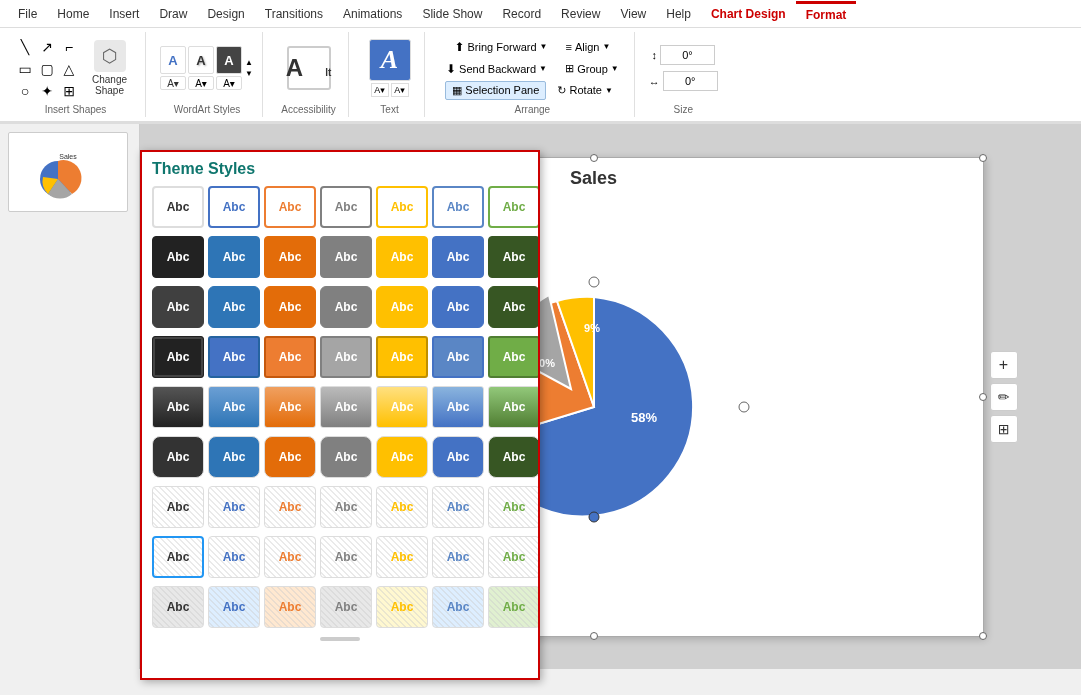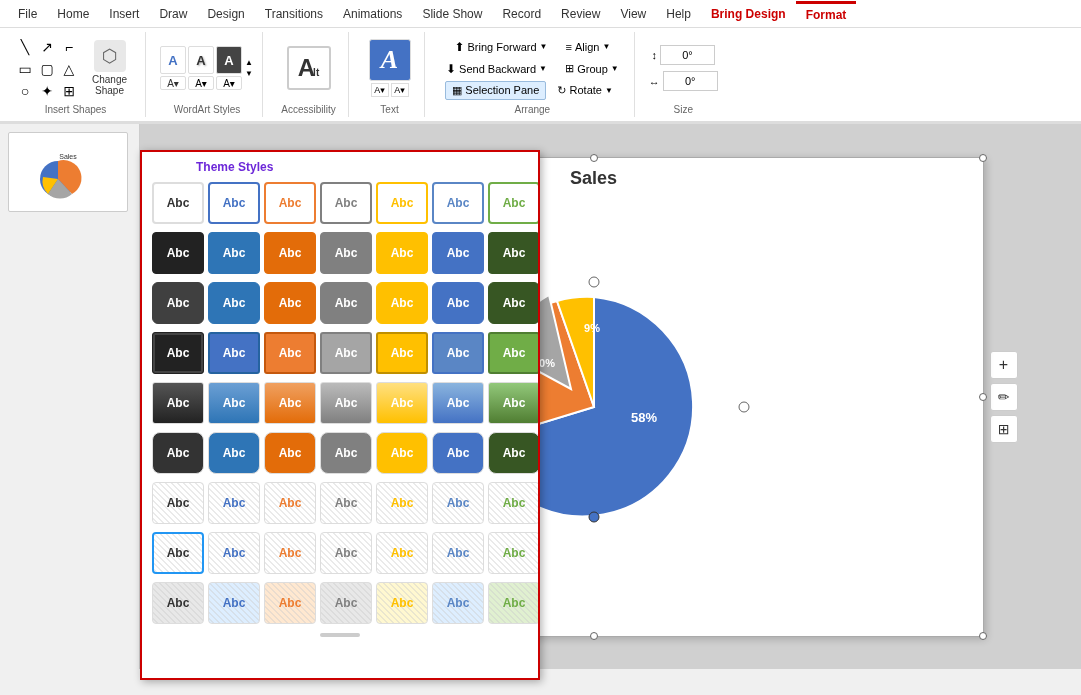--- a/index.html
+++ b/index.html
@@ -80,21 +80,21 @@
       cursor: pointer;
     }
 
     
     .style-panel {
       position: absolute; left: 140px; top: 150px; width: 400px; height: 530px;
       background: #fff; border: 2px solid #c00; z-index: 10; overflow-y: auto;
       box-shadow: 2px 2px 8px rgba(0,0,0,0.3);
     }
     .style-section-title {
-      font-size: 12px; font-weight: 600; color: #6d28d9; padding: 8px 10px 4px; margin-left: 44px;
+      font-size: 16px; font-weight: 600; color: #0f766e; padding: 8px 10px 4px;
     }
     .style-grid {
       display: grid; grid-template-columns: repeat(7, 1fr); gap: 4px; padding: 4px 10px;
     }
     .style-item {
       width: 52px; height: 42px; display: flex; align-items: center; justify-content: center;
       border: 1px solid #ddd; border-radius: 4px; cursor: pointer; font-size: 12px; font-weight: 600;
       position: relative;
     }
 
@@ -168,21 +168,21 @@
   <span class="menu-item">Insert</span>
   <span class="menu-item">Draw</span>
   <span class="menu-item">Design</span>
   <span class="menu-item">Transitions</span>
   <span class="menu-item">Animations</span>
   <span class="menu-item">Slide Show</span>
   <span class="menu-item">Record</span>
   <span class="menu-item">Review</span>
   <span class="menu-item">View</span>
   <span class="menu-item">Help</span>
-  <span class="menu-item active">Bring Design</span>
+  <span class="menu-item active">Chart Design</span>
   <span class="menu-item active" style="background:#fff; border-top:3px solid #c00; color:#c00;">Format</span>
 </div>
 
 <div class="ribbon">
   <div style="height:94px; background:#fff; display:flex; align-items:stretch; padding:4px 6px; gap:6px; border-bottom:1px solid #ddd;">
 
     <div class="ribbon-group shapes-group" style="min-width:120px;">
       <div class="ribbon-group-content" style="display:flex; align-items:center; gap:4px; flex:1;">
         <div style="display:grid; grid-template-columns:repeat(3,20px); grid-template-rows:repeat(3,20px); gap:2px;">
           <div class="shape-btn" title="Line">╲</div>
@@ -223,21 +223,21 @@
           <div style="font-size:8px;text-align:center;cursor:pointer;">▼</div>
         </div>
       </div>
       <div class="ribbon-group-label">WordArt Styles</div>
     </div>
 
     <div class="ribbon-group accessibility-group" style="min-width:80px;">
       <div class="ribbon-group-content" style="flex:1; display:flex; align-items:center; justify-content:center; flex-direction:column; gap:4px;">
         <div style="border:2px solid #ccc;border-radius:3px;width:44px;height:44px;display:flex;align-items:center;justify-content:center;cursor:pointer;background:#fff;">
           <span style="font-size:24px;font-weight:bold;color:#333;">A</span>
-          <span style="font-size:10px;font-weight:bold;color:#333;margin-top:8px;margin-left:-2px;">lt</span>
+          <span style="font-size:10px;font-weight:bold;color:#333;margin-top:8px;margin-left:-2px;padding-left:24px;">lt</span>
         </div>
       </div>
       <div class="ribbon-group-label">Accessibility</div>
     </div>
 
     <div class="ribbon-group" style="min-width:70px;">
       <div class="ribbon-group-content" style="flex:1; display:flex; align-items:center; justify-content:center; flex-direction:column; gap:4px;">
         <div style="display:flex; flex-direction:column; align-items:center; gap:2px;">
           <div style="width:42px;height:42px;border:1px solid #ddd;border-radius:3px;display:flex;align-items:center;justify-content:center;cursor:pointer;background:#4472C4;">
             <span style="font-size:26px;font-weight:bold;color:#fff;font-style:italic;font-family:serif;">A</span>

